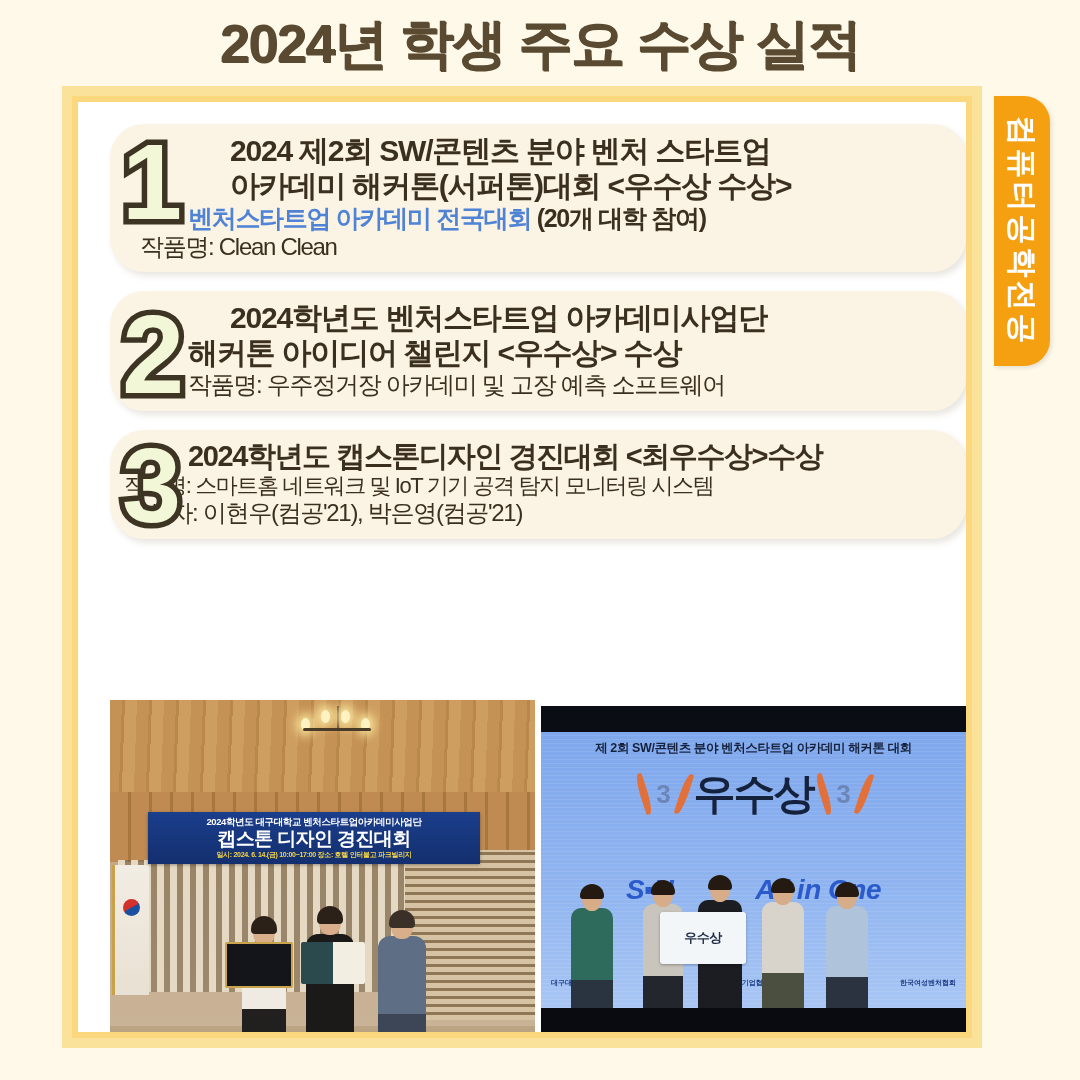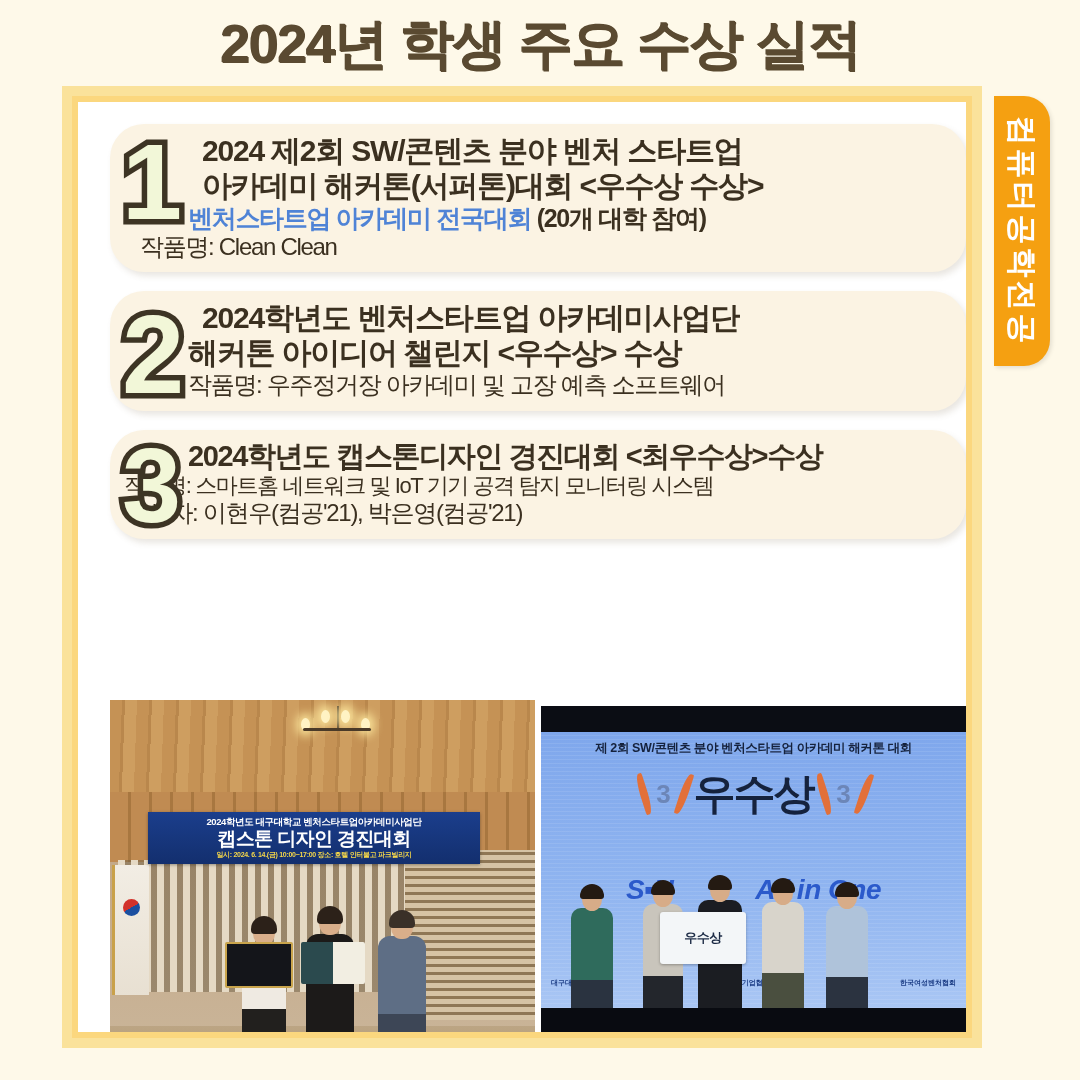--- a/index.html
+++ b/index.html
@@ -124,20 +124,21 @@
 
   .line {
     line-height: 1.16;
     white-space: nowrap;
     color: #3B3020;
   }
   .l-head {
     font-size: 30px;
     font-weight: 800;
     letter-spacing: -1.2px;
+    margin-left: 28px;
   }
   .l-head-sm {
     font-size: 29px;
     font-weight: 800;
     letter-spacing: -1.4px;
   }
   .l-sub {
     font-size: 25px;
     font-weight: 700;
     letter-spacing: -1.3px;

